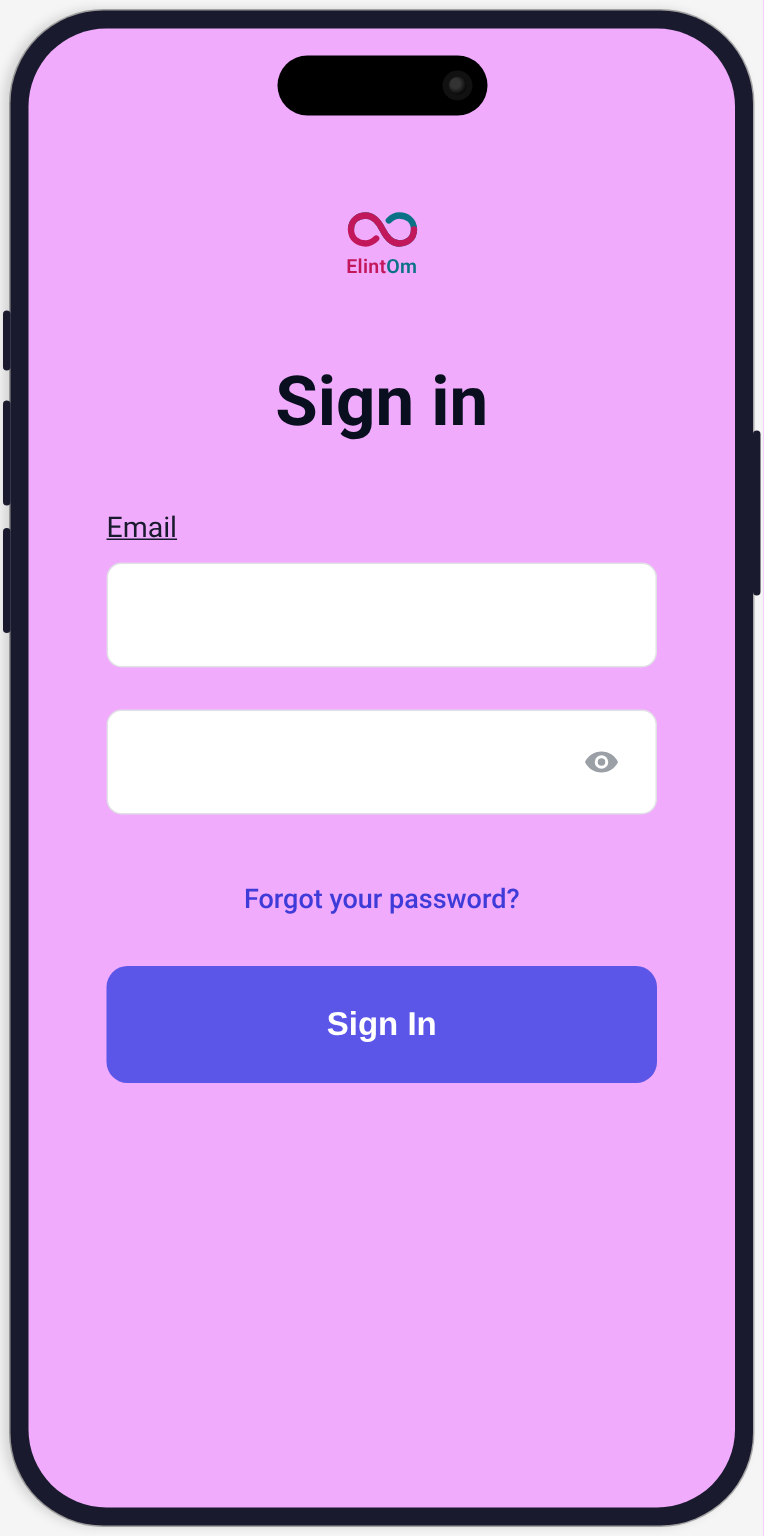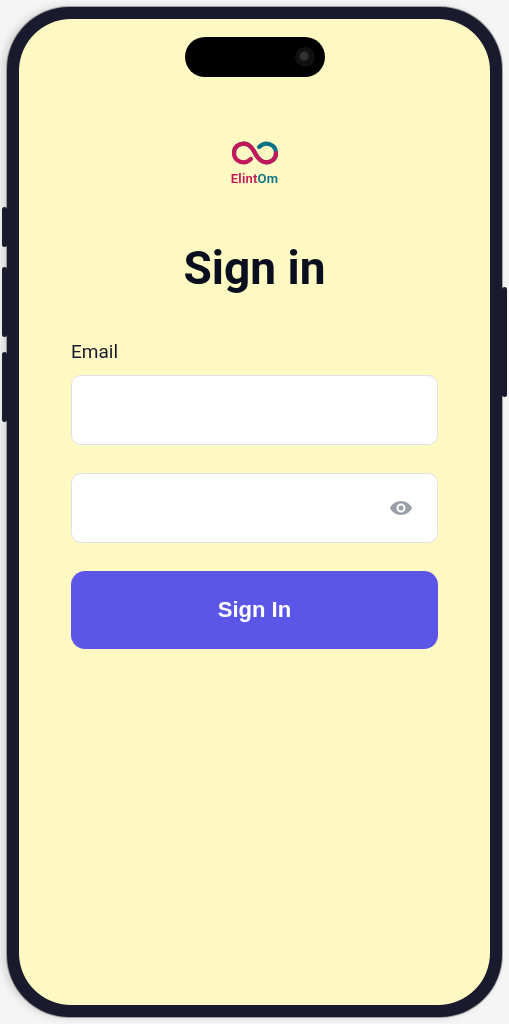--- a/index.html
+++ b/index.html
@@ -22,21 +22,21 @@
       box-shadow: 0 0 0 1px rgba(0,0,0,0.3), -4px 0 8px rgba(0,0,0,0.15);
     }
     .phone-side-btn { position:absolute; background:#1a1a2e; border-radius:3px; }
     .phone-side-btn.left1 { left:-5px; top:200px; width:5px; height:40px; }
     .phone-side-btn.left2 { left:-5px; top:260px; width:5px; height:70px; }
     .phone-side-btn.left3 { left:-5px; top:345px; width:5px; height:70px; }
     .phone-side-btn.right1 { right:-5px; top:280px; width:5px; height:110px; }
     .phone-screen {
       width: 100%;
       height: 100%;
-      background: #fef9c3;
+      background: #f0abfc;
       border-radius: 52px;
       position: relative;
       overflow: hidden;
       display: flex;
       flex-direction: column;
       align-items: center;
       padding: 120px 52px 40px 52px;
     }
     .dynamic-island {
       position: absolute;
@@ -60,21 +60,21 @@
     .logo-text { font-size:13px; font-weight:600; color:#c2185b; letter-spacing:0.2px; }
     .logo-text .om { color:#0b7285; }
     .page-title {
       font-size: 46px;
       font-weight: 700;
       color: #0a0f1f;
       margin-top: 55px;
       margin-bottom: 45px;
     }
     .form { width:100%; display:flex; flex-direction:column; }
-    .field-label { font-size:19px; color:#1a1a2e; margin-bottom:12px; }
+    .field-label { font-size:19px; color:#1a1a2e; margin-bottom:12px;text-decoration:underline; }
     .input-wrap {
       width:100%;
       height:70px;
       border:1px solid #e0e0e6;
       border-radius:10px;
       display:flex; align-items:center;
       padding:0 18px;
       margin-bottom:28px;
       background:#fff;
     }
@@ -137,17 +137,18 @@
 
       <div class="input-wrap">
         <input type="password" class="input" value="" style="">
         <button class="eye-btn">
           <svg class="eye-icon" viewBox="0 0 24 24">
             <path d="M12 5c-5 0-9.27 3.11-11 7 1.73 3.89 6 7 11 7s9.27-3.11 11-7c-1.73-3.89-6-7-11-7zm0 11.5A4.5 4.5 0 1 1 16.5 12 4.5 4.5 0 0 1 12 16.5zm0-7A2.5 2.5 0 1 0 14.5 12 2.5 2.5 0 0 0 12 9.5z" fill="#9aa0a6"></path>
           </svg>
         </button>
       </div>
 
+      <a class="forgot-link">Forgot your password?</a>
 
       <button class="signin-btn">Sign In</button>
     </div>
   </div>
 </div>
 
 </body></html>

